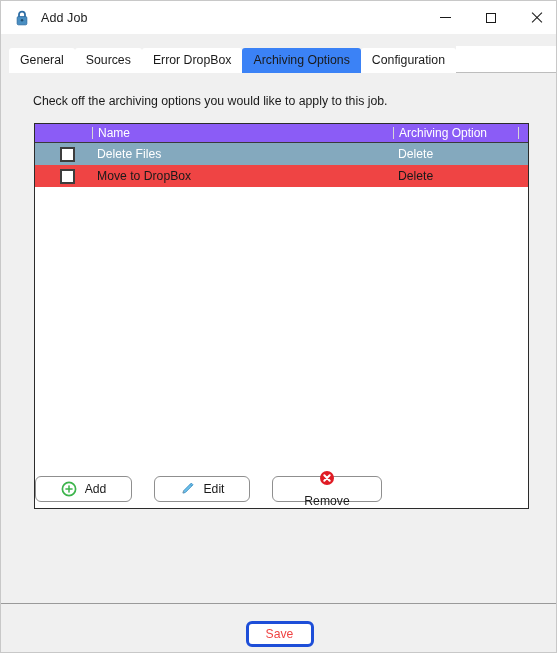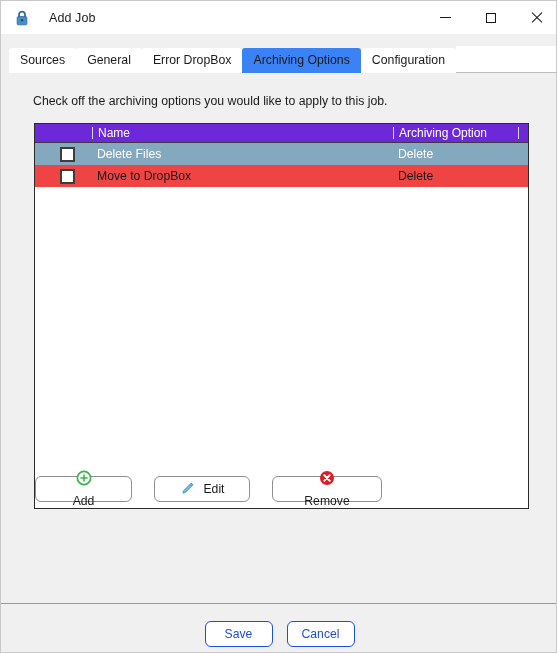--- a/index.html
+++ b/index.html
@@ -28,21 +28,20 @@
 
   
   .titlebar {
     position: absolute;
     left: 0; top: 0;
     width: 557px;
     height: 33px;
     background: #ffffff;
     display: flex;
     align-items: center;
-    gap: 8px;
   }
   .title-icon {
     margin-left: 12px;
     width: 18px;
     height: 18px;
     position: relative;
     flex: none;
   }
   .title-text {
     margin-left: 10px;
@@ -154,21 +153,21 @@
     width: 495px;
     height: 386px;
     background: #ffffff;
     border: 1px solid #2b2b2b;
     box-sizing: border-box;
     overflow: hidden;
   }
   .list-header {
     position: relative;
     height: 19px;
-    background: #6d28d9;
+    background: #8b5cf6;
     border-bottom: 1px solid #3a3a3a;
     box-sizing: border-box;
   }
   .hdr-cell {
     position: absolute;
     top: 0;
     height: 18px;
     line-height: 18px;
     font-size: 12px;
     color: #ffffff;
@@ -235,21 +234,21 @@
     display: flex;
     align-items: center;
     justify-content: center;
     gap: 8px;
     font-size: 12.2px;
     color: #1a1a1a;
     cursor: default;
     box-sizing: border-box;
     padding: 0 12px;
   }
-  .btn-add { width: 97px; flex-direction: column; }
+  .btn-add { width: 97px; }
   .btn-edit { width: 96px; }
   .btn-remove { width: 110px; flex-direction: column; }
 
   .ico {
     width: 16px;
     height: 16px;
     flex: none;
     display: block;
   }
 
@@ -269,27 +268,27 @@
     top: 17px;
     width: 557px;
     display: flex;
     justify-content: center;
     gap: 14px;
   }
   .fbtn {
     width: 68px;
     height: 26px;
     background: #ffffff;
-    border: 1px solid #1d4ed8;
+    border: 3px solid #1d4ed8;
     border-radius: 6px;
     display: flex;
     align-items: center;
     justify-content: center;
     font-size: 12.2px;
-    color: #1d4ed8;
+    color: #ef4444;
     cursor: default;
     box-sizing: border-box;
   }
 </style>
 </head>
 <body>
 
 <div class="window">
 
   <div class="titlebar">
@@ -310,22 +309,22 @@
         <div class="glyph-max"></div>
       </div>
       <div class="winbtn close">
         <div class="glyph-close"></div>
       </div>
     </div>
   </div>
 
   <div class="tabstrip">
     <div class="tabs-inner">
+      <div class="tab">General</div>
       <div class="tab">Sources</div>
-      <div class="tab">General</div>
       <div class="tab">Error DropBox</div>
       <div class="tab active">Archiving Options</div>
       <div class="tab">Configuration</div>
       <div class="tab-filler"></div>
     </div>
   </div>
 
   <div class="panel">
 
     <div class="instruction">Check off the archiving options you would like to apply to this job.</div>
@@ -388,17 +387,16 @@
         <span>Remove</span>
       </div>
 
     </div>
 
   </div>
 
   <div class="footer">
     <div class="footer-btns">
       <div class="fbtn">Save</div>
-      <div class="fbtn">Cancel</div>
     </div>
   </div>
 
 </div>
 
 </body></html>

